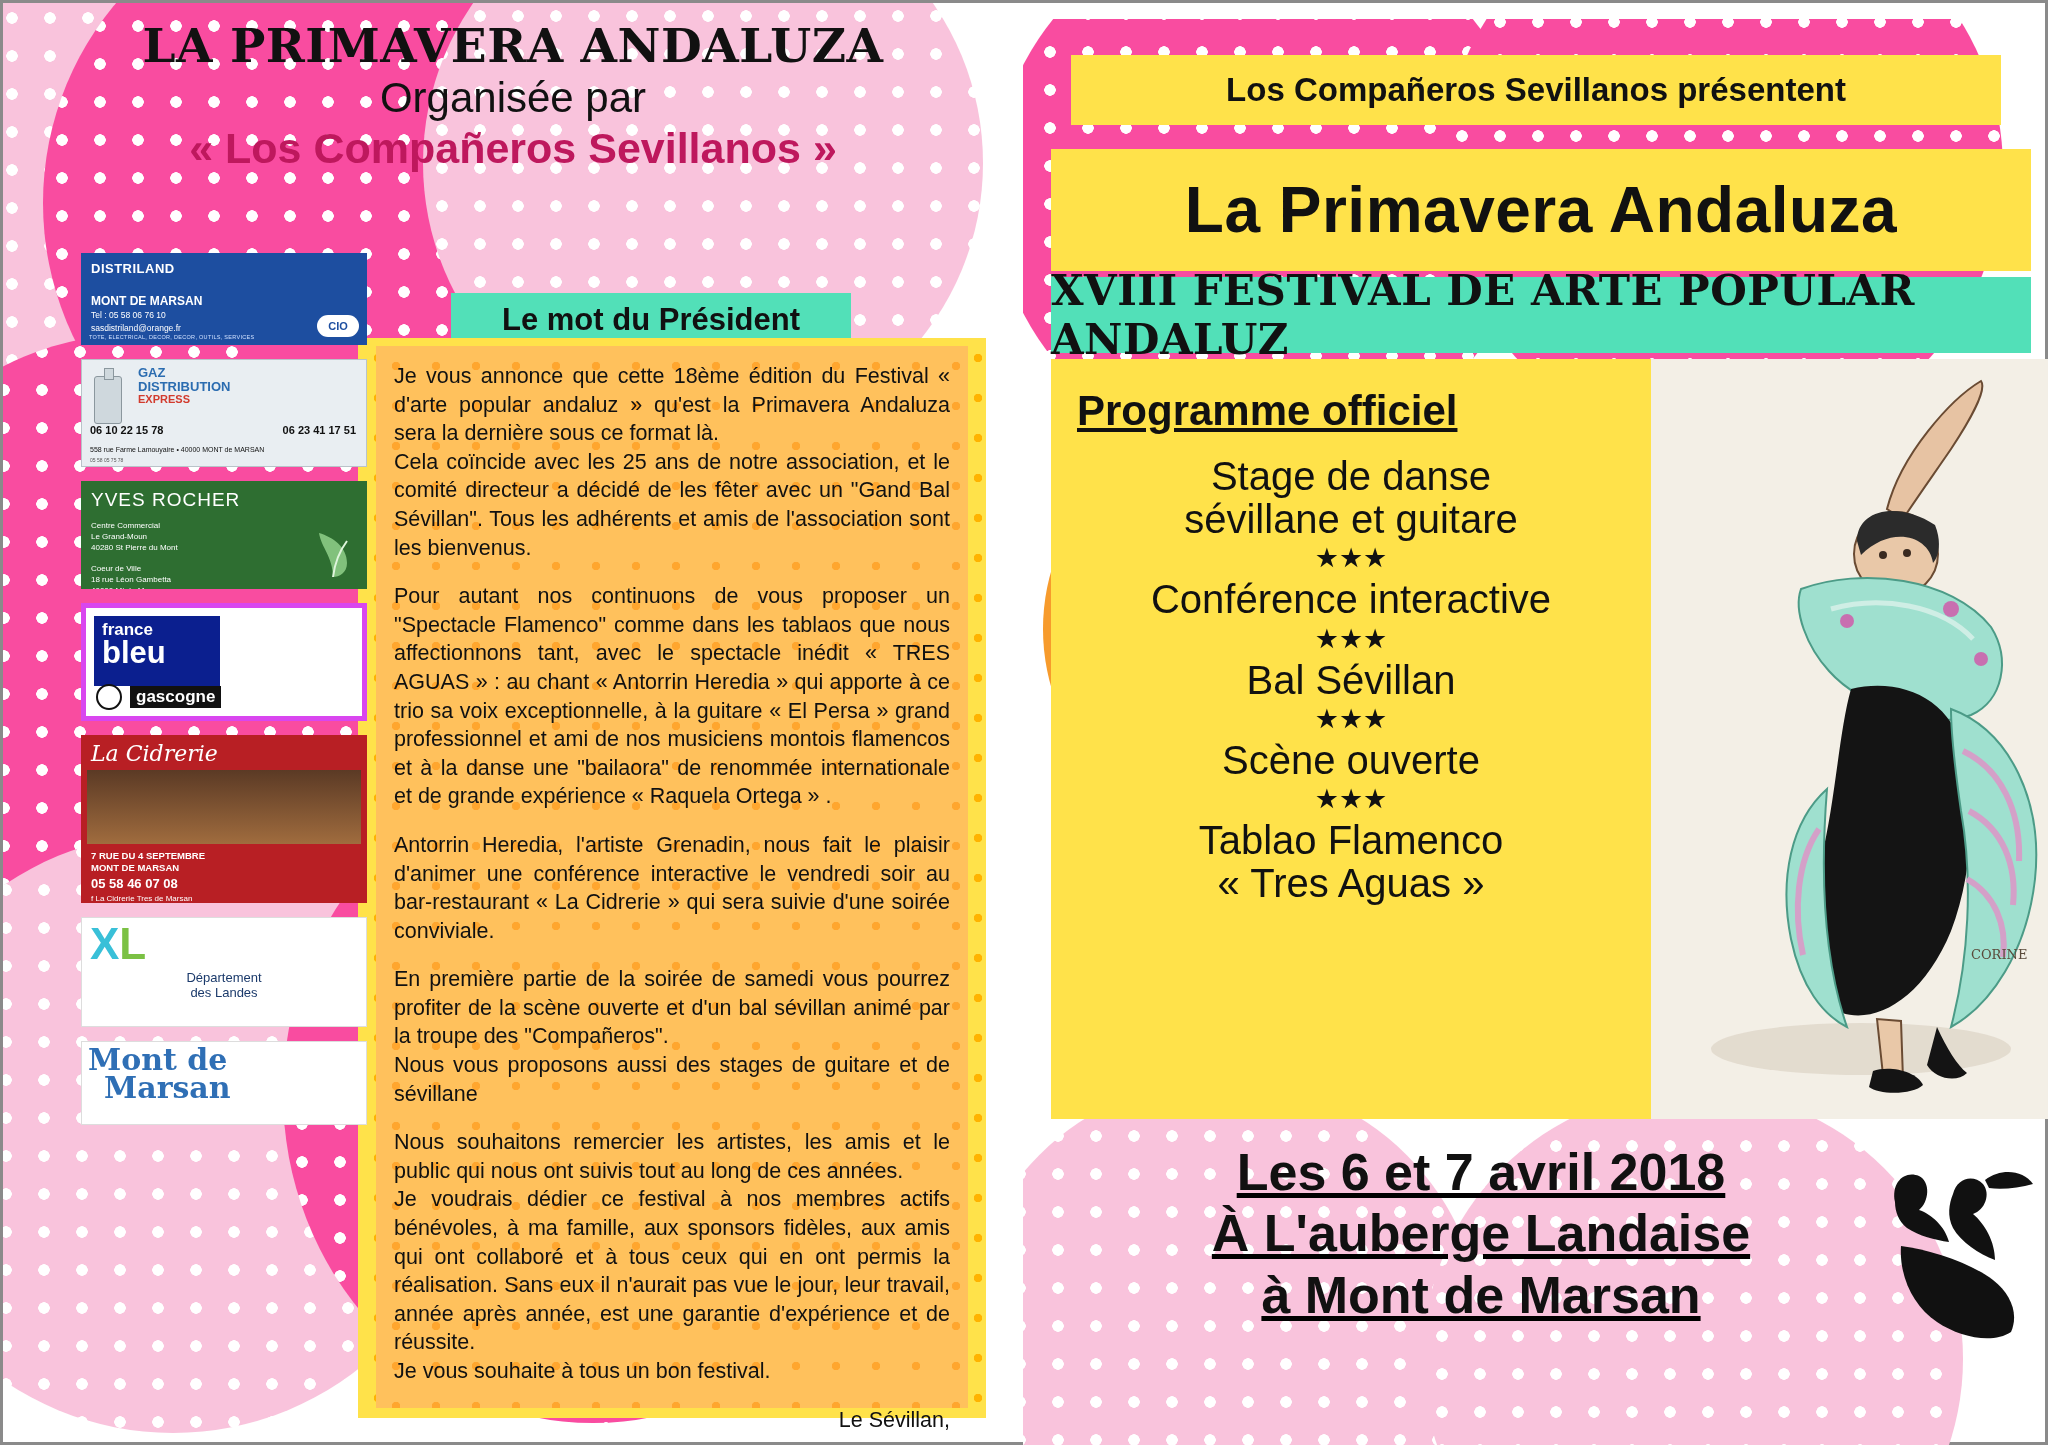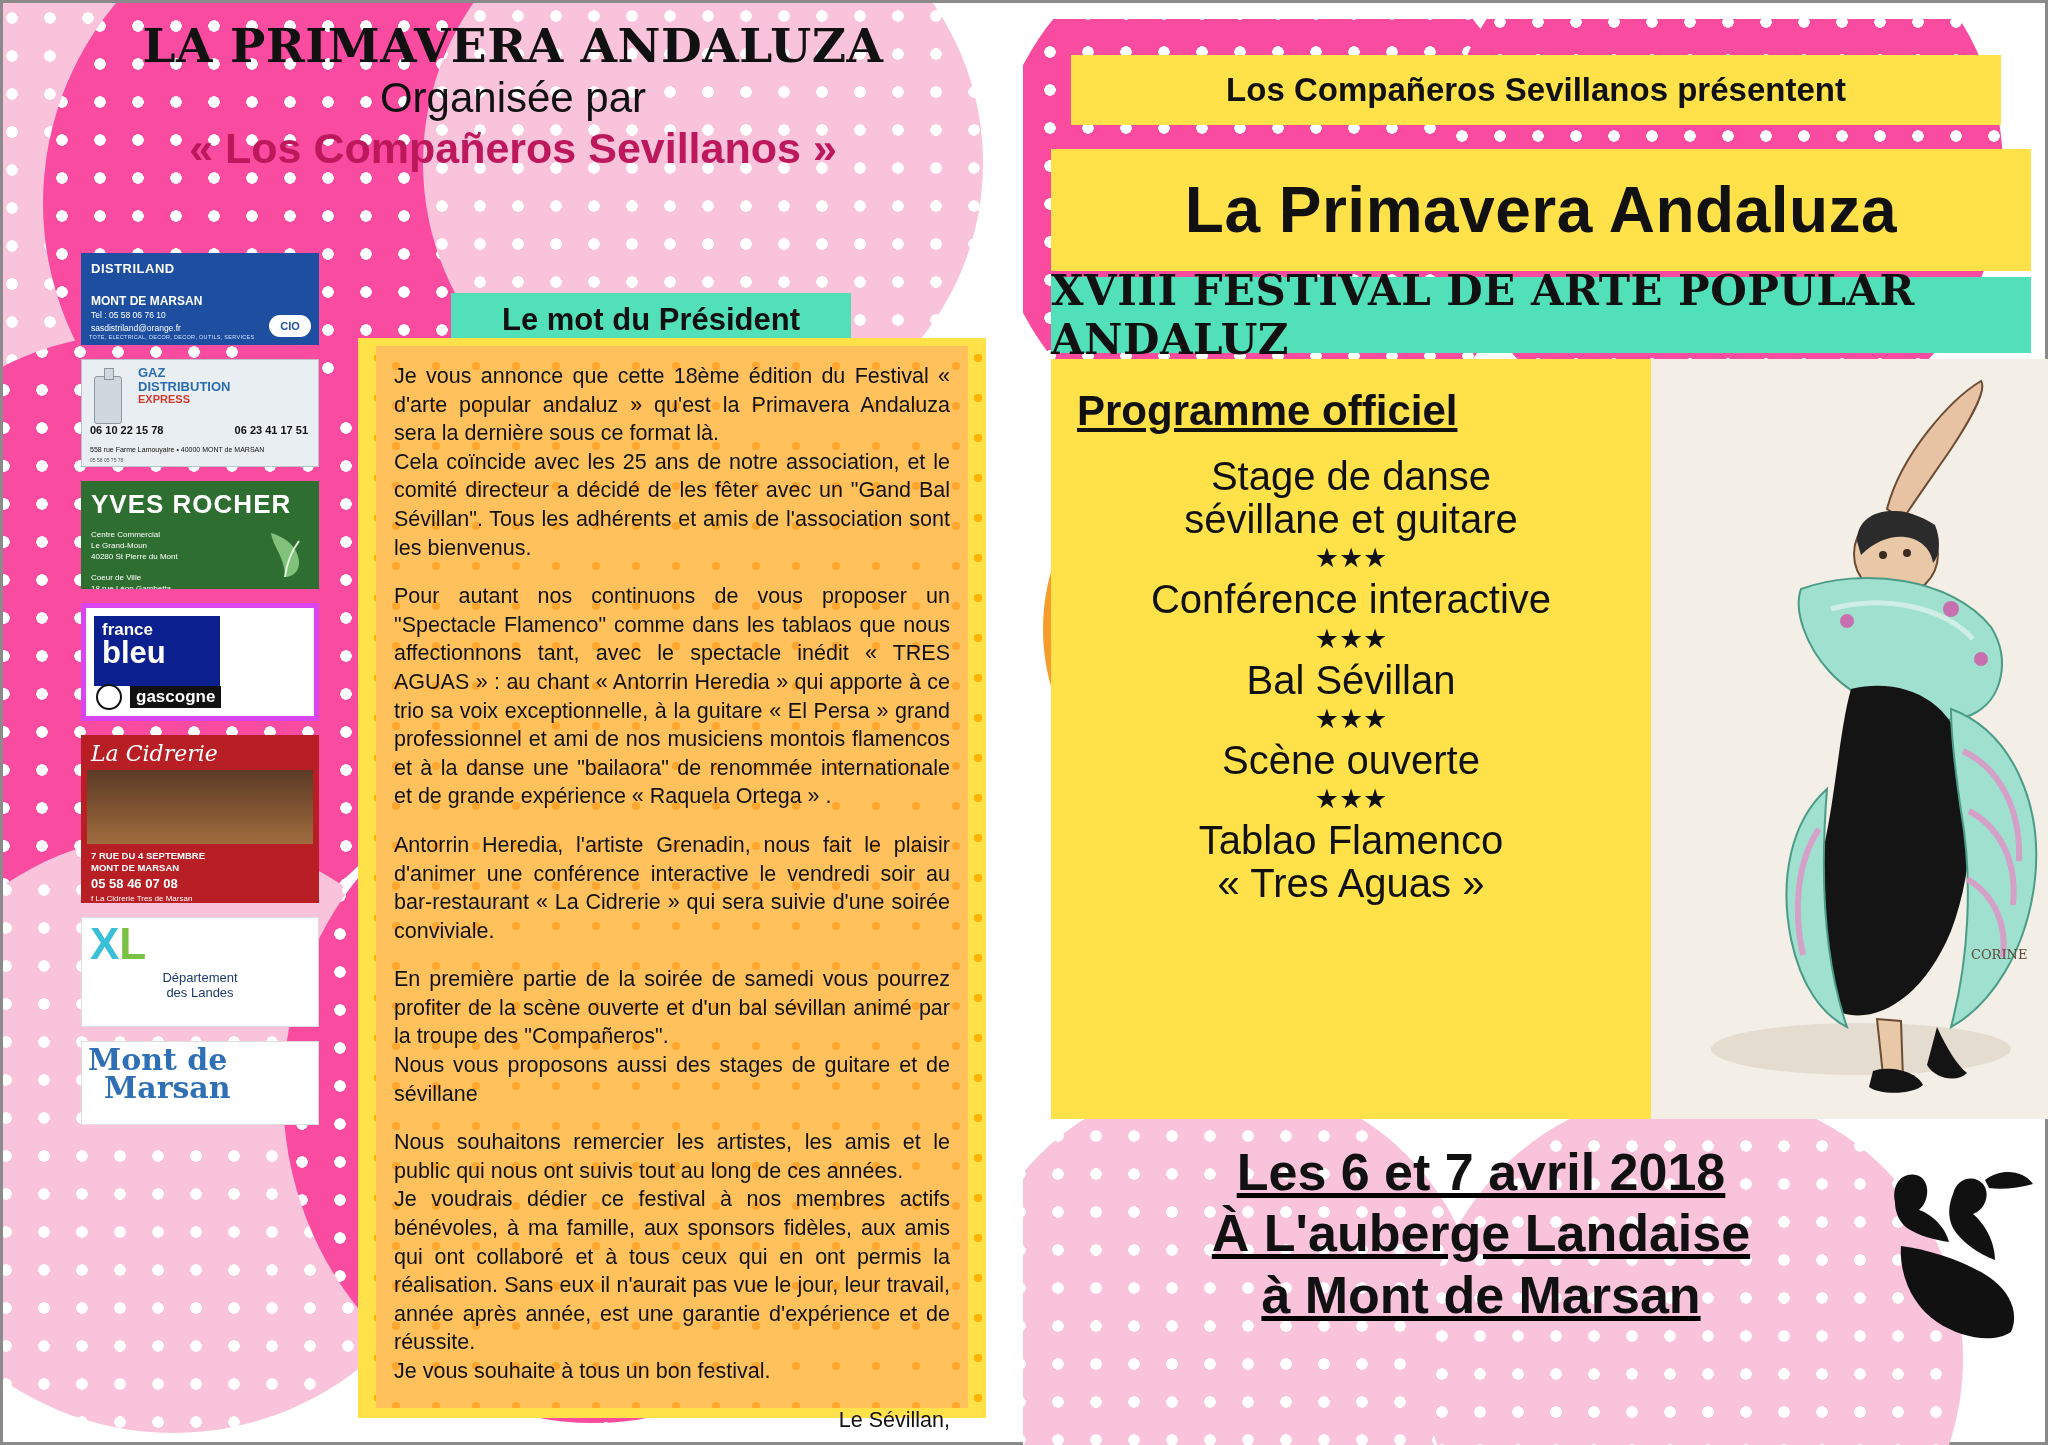--- a/index.html
+++ b/index.html
@@ -81,21 +81,21 @@
     font-size:21.5px;line-height:1.33;color:#111;
     text-align:justify;
     font-family:"Liberation Sans", sans-serif;
   }
   .sign{
     text-align:right;font-size:21.5px;line-height:1.35;color:#111;margin-top:6px;
   }
 
   
   .sponsors{
-    position:absolute;left:78px;top:250px;width:238px;z-index:7;
+    position:absolute;left:78px;top:250px;width:286px;z-index:7;
   }
   .sp{
     position:relative;margin-bottom:14px;box-sizing:border-box;
     font-family:"Liberation Sans", sans-serif;
     overflow:hidden;
   }
   .sp1{height:92px;background:#1d4ea0;color:#fff;padding:8px 10px;}
   .sp1 .t1{font-size:13px;font-weight:bold;letter-spacing:.5px;}
   .sp1 .t2{font-size:12px;font-weight:bold;margin-top:18px;}
   .sp1 .t3{font-size:8.5px;margin-top:2px;line-height:1.25;}
@@ -107,21 +107,21 @@
   .sp2 .g1{font-size:13px;font-weight:bold;color:#2b6cb0;line-height:1.05;}
   .sp2 .g2{font-size:11px;font-weight:bold;color:#d23b2e;}
   .sp2 .ph{position:absolute;left:8px;bottom:30px;font-size:11px;font-weight:bold;}
   .sp2 .ph2{position:absolute;right:10px;bottom:30px;font-size:11px;font-weight:bold;}
   .sp2 .ad{position:absolute;left:8px;bottom:12px;font-size:7px;line-height:1.2;}
   .sp2 .bot{position:absolute;left:8px;bottom:3px;font-size:5px;color:#555;}
   .sp2 .bottle{position:absolute;left:12px;top:16px;width:26px;height:46px;background:#cfd8dd;border:1px solid #8b979e;border-radius:3px;}
   .sp2 .bottle:after{content:"";position:absolute;left:9px;top:-9px;width:8px;height:10px;background:#cfd8dd;border:1px solid #8b979e;}
 
   .sp3{height:108px;background:#2e6e31;color:#fff;padding:8px 10px;}
-  .sp3 .yr{font-size:26px;font-weight:bold;letter-spacing:1px;}
+  .sp3 .yr{font-size:19px;font-weight:normal;letter-spacing:1px;}
   .sp3 .lines{font-size:8px;line-height:1.35;margin-top:10px;}
   .sp3 .leaf{position:absolute;right:14px;bottom:10px;width:40px;height:52px;}
 
   .sp4{height:118px;background:#ffffff;border:5px solid #d946ef;padding:0;}
   .sp4 .fb{margin:8px;width:126px;height:70px;background:#0b1f8f;color:#fff;
     font-size:29px;font-weight:bold;line-height:.95;padding:6px 8px;box-sizing:border-box;}
   .sp4 .gas{position:absolute;left:8px;bottom:8px;background:#111;color:#fff;font-size:17px;
     padding:1px 6px;font-weight:bold;}
   .sp4 .circ{position:absolute;left:10px;bottom:6px;width:22px;height:22px;border-radius:50%;
     border:2px solid #111;background:#fff;}

